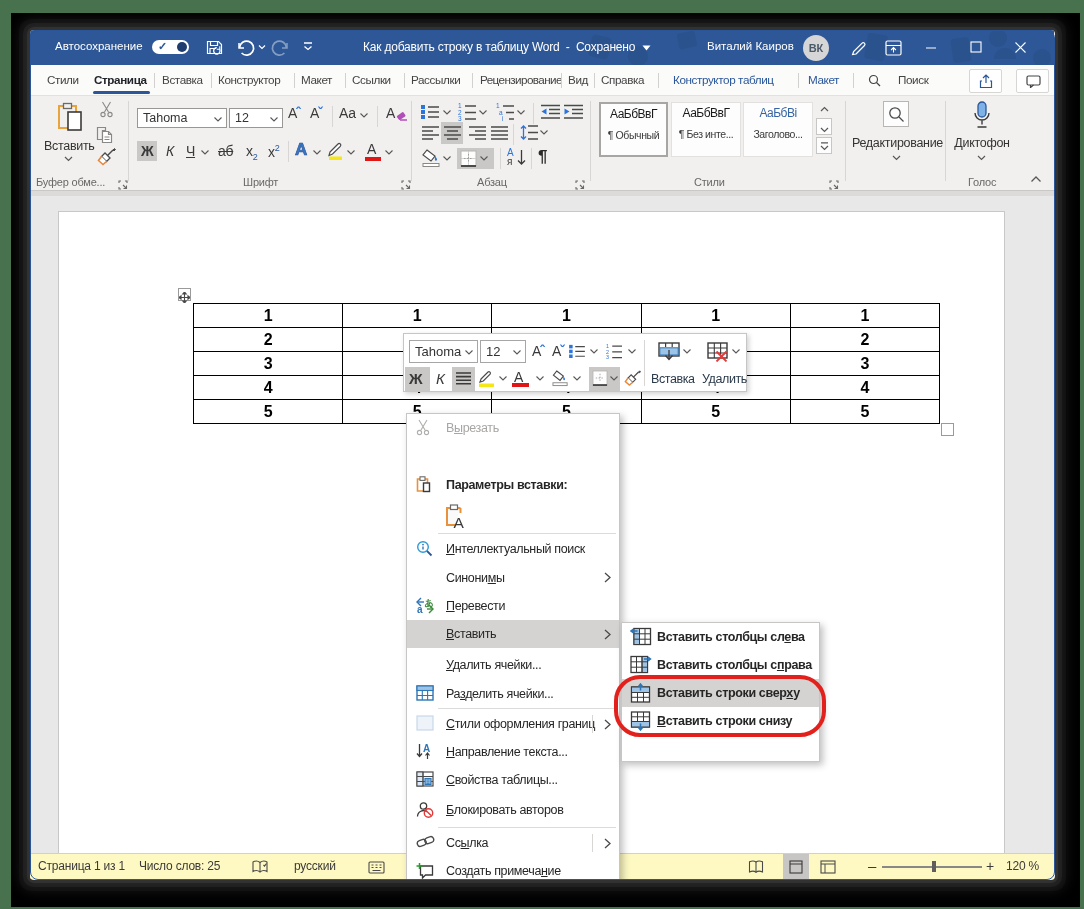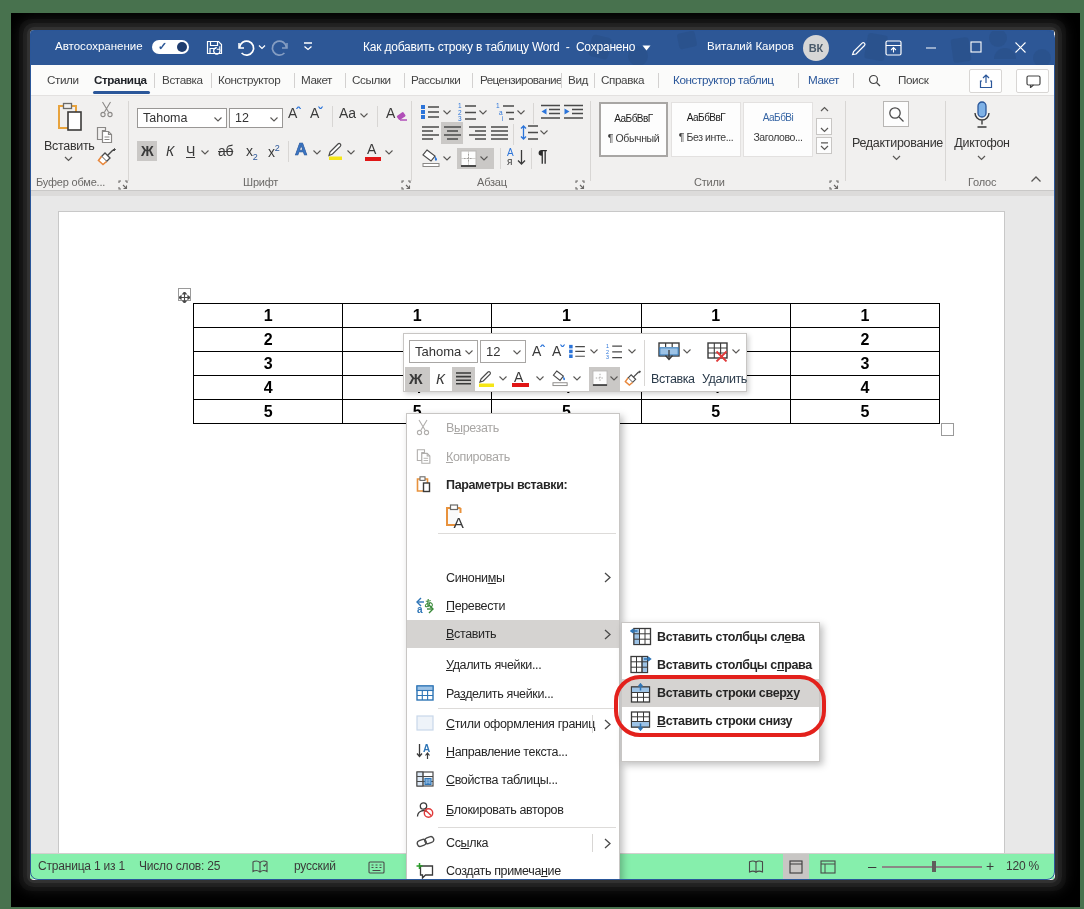--- a/index.html
+++ b/index.html
@@ -31,27 +31,27 @@
   .ribbon { position:absolute; left:0; top:66px; width:1024px; height:94px; background:#f1f0ef; }
   .gsep { position:absolute; top:5px; height:80px; width:1px; background:#d8d6d4; }
   .glabel { position:absolute; top:80px; font-size:11px; color:#6a6866; letter-spacing:-0.2px; white-space:nowrap; }
   .launcher { position:absolute; top:84px; width:10px; height:10px; }
   .strip { position:absolute; left:0; top:160px; width:1024px; height:6px; background:#dcdbda; border-top:1px solid #c9c8c7; }
   .rt { font-size:14px; color:#3a3a3a; letter-spacing:-0.3px; }
   .bcar { color:#2b74d9; font-weight:bold; margin-left:-1px; }
   .selbox { background:#cac8c6; }
   .gsep2 { position:absolute; width:1px; height:21px; background:#d8d6d4; }
   .stylecard { height:55px; background:#fdfdfd; border:1px solid #e3e1e0; text-align:center; overflow:hidden; }
-  .sc1 { font-size:10px; color:#1a1a1a; margin-top:9px; letter-spacing:-0.5px; }
+  .sc1 { font-size:12px; color:#1a1a1a; margin-top:3px; letter-spacing:-0.5px; }
   .sc2 { font-size:10.5px; color:#3a3a3a; margin-top:8px; letter-spacing:-0.4px; white-space:nowrap; }
   
   .doc { position:absolute; left:0; top:166px; width:1024px; height:657px; background:#e8e8e8; }
   .page { position:absolute; left:28px; top:15px; width:947px; height:642px; background:#fff; border:1px solid #c8c8c8; border-bottom:none; }
   
-  .status { position:absolute; left:0; top:823px; width:1024px; height:26px; background:#86efac; border-top:1px solid #d2d0ce; font-size:12px; color:#3b3a39; }
+  .status { position:absolute; left:0; top:823px; width:1024px; height:26px; background:#fef9c3; border-top:1px solid #d2d0ce; font-size:12px; color:#3b3a39; }
   .status .s { position:absolute; top:5px; white-space:nowrap; letter-spacing:-0.2px; }
   .dtable { position:absolute; left:163px; top:107px; border-collapse:collapse; table-layout:fixed; }
   .dtable td { width:149.2px; height:24px; border:1px solid #000; font-weight:bold; font-size:16px; text-align:center; vertical-align:middle; padding:0; color:#000; }
   
   .mi { position:absolute; left:0; width:100%; height:28px; font-size:12.5px; color:#262626; letter-spacing:-0.2px; white-space:nowrap; }
   .mi span { position:absolute; left:39px; top:7px; letter-spacing:-0.35px; }
   .mi.gray, .mi.gray span { color:#a8a6a4; }
   .mi.hl { background:#d5d3d1; }
   .mico { position:absolute; left:9px; top:5px; }
   .marr { position:absolute; right:8px; top:8.5px; }
@@ -640,46 +640,46 @@
   </div>
   <div id="ctxmenu" class="abs" style="left:376px; top:383px; width:214px; height:500px; background:#fff; border:1px solid #c8c6c4; box-shadow:3px 3px 7px rgba(0,0,0,0.25);">
     <div class="mi gray" style="top:0px">
       <svg class="mico" width="14" height="17" viewBox="0 0 13 17" fill="none" stroke="#b0aeac" stroke-width="1.1">
         <path d="M2.5 1 L8.5 11 M10.5 1 L4.5 11"></path>
             <circle cx="3" cy="13.5" r="2.1"></circle>
             <circle cx="10" cy="13.5" r="2.1"></circle>
       </svg>
       <span>В<u>ы</u>резать</span>
     </div>
-    <div class="mi gray" style="top:28.5px">
-      <svg class="mico" width="17" height="17" viewBox="0 0 19 18" fill="none" stroke="#b0aeac" stroke-width="1.2">
-        <path d="M1.5 1.5 h8 v3 h-3 v9 h-5 z" fill="#fff"></path>
-        <path d="M6.5 5.5 h6 l3 3 v8 h-9 z" fill="#fff"></path>
-        <path d="M12.5 5.5 v3 h3"></path>
-            <path d="M8.5 11 h5 M8.5 13.5 h5" stroke-width="1"></path>
-      </svg>
-      <span><u>К</u>опировать</span>
-    </div>
     <div class="mi" style="top:56.5px; font-weight:bold;">
       <svg class="mico" width="15" height="17" viewBox="0 0 15 17">
         <path d="M1.5 3 h10 v12 h-10 z" fill="none" stroke="#e8923d" stroke-width="1.6"></path>
         <rect x="4" y="0.8" width="5" height="3.6" fill="#fff" stroke="#6b6a68" stroke-width="1.1"></rect>
         <rect x="7.5" y="7" width="6" height="8.5" fill="#fff" stroke="#3b3a39" stroke-width="1.4"></rect>
       </svg>
       <span>Параметры вставки:</span>
     </div>
     <div class="abs" style="left:38px; top:90px; width:24px; height:26px;">
       <svg width="24" height="24" viewBox="0 0 24 24">
         <path d="M15.5 4 h-13.5 v17 h8" fill="#fafafa" stroke="#e8923d" stroke-width="2"></path>
         <path d="M15.5 4 v5" stroke="#e8923d" stroke-width="2"></path>
         <rect x="5.5" y="1" width="7" height="4.5" fill="#fff" stroke="#6b6a68" stroke-width="1.2"></rect>
         <text x="8.5" y="23.5" font-size="15.5" fill="#3a3a3a" font-family="Liberation Sans">А</text>
       </svg>
     </div>
     <div class="msep" style="top:119px"></div>
+    <div class="mi" style="top:121px">
+      <svg class="mico" width="17" height="17" viewBox="0 0 17 17" fill="none">
+        <circle cx="7" cy="7" r="5.3" stroke="#2e9bd6" stroke-width="1.4"></circle>
+        <path d="M11 11 L15.5 15.5" stroke="#2b579a" stroke-width="1.8"></path>
+        <path d="M7 6.5 v3" stroke="#2e75b6" stroke-width="1.4"></path>
+            <circle cx="7" cy="4.6" r="0.9" fill="#2e75b6"></circle>
+      </svg>
+      <span><u>И</u>нтеллектуальный поиск</span>
+    </div>
     <div class="mi" style="top:149.5px">
           <span>Синони<u>м</u>ы</span>
           <svg class="marr" width="7" height="11" viewBox="0 0 7 11" fill="none" stroke="#4a4a4a" stroke-width="1.3">
             <path d="M1 1 L6 5.5 L1 10"></path>
           </svg>
         </div>
     <div class="mi" style="top:177.5px">
       <svg class="mico" width="18" height="17" viewBox="0 0 18 17">
         <path d="M5 1 L1 5 L5 9" fill="none" stroke="#2e75b6" stroke-width="1.4"></path>
         <path d="M1 5 h7" stroke="#2e75b6" stroke-width="1.4"></path>

